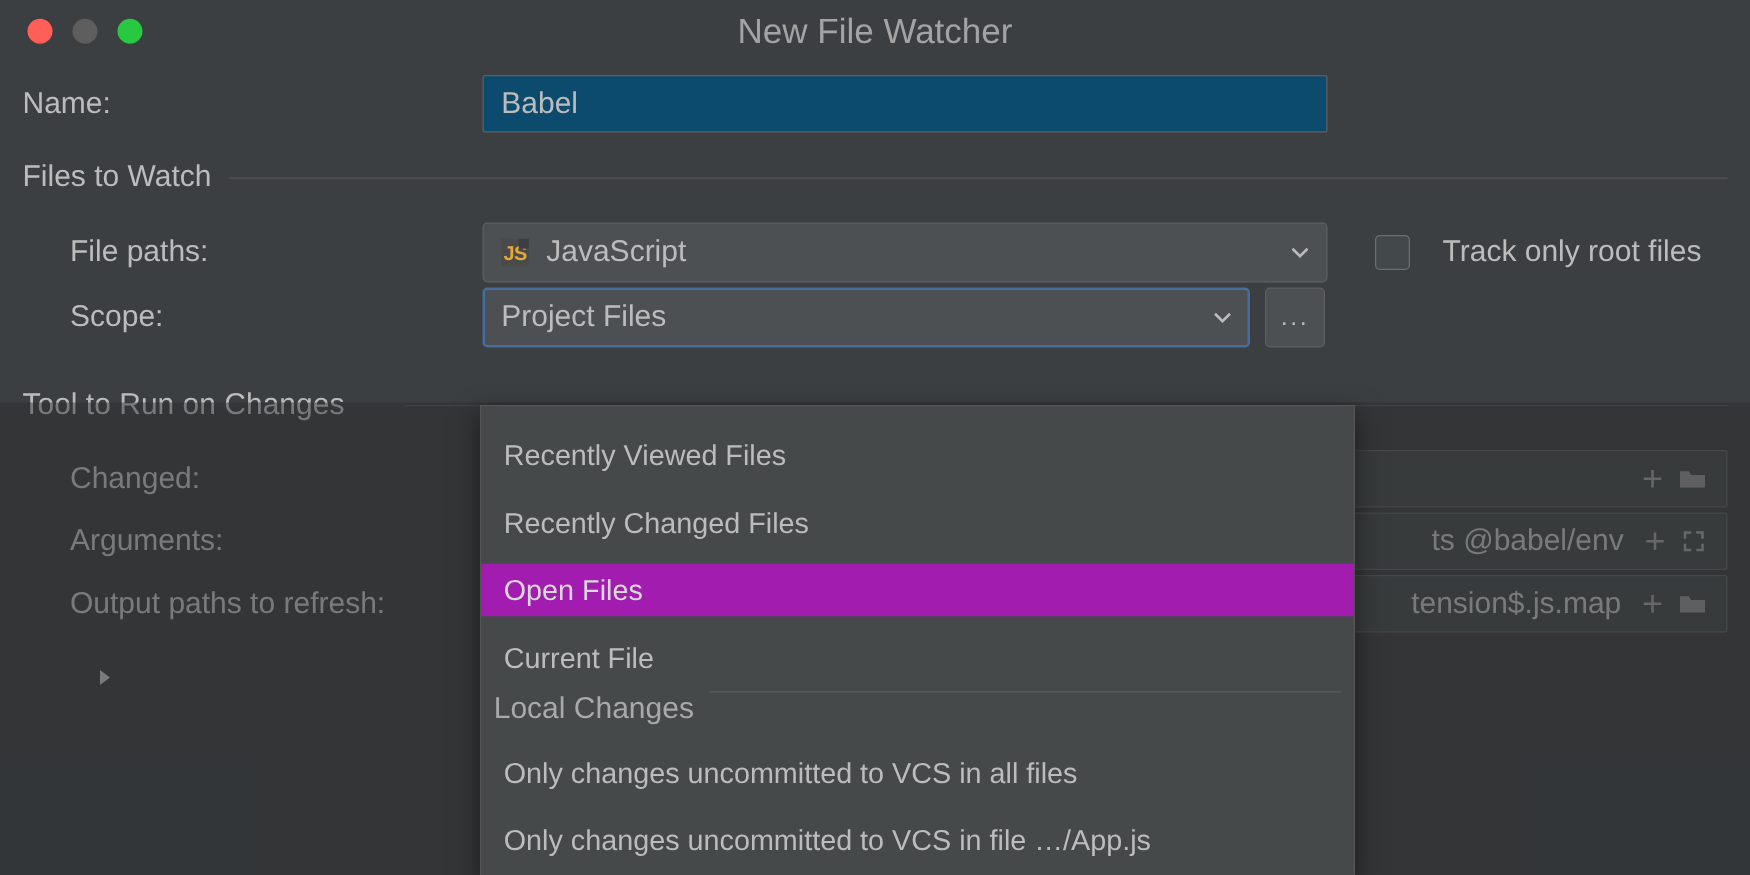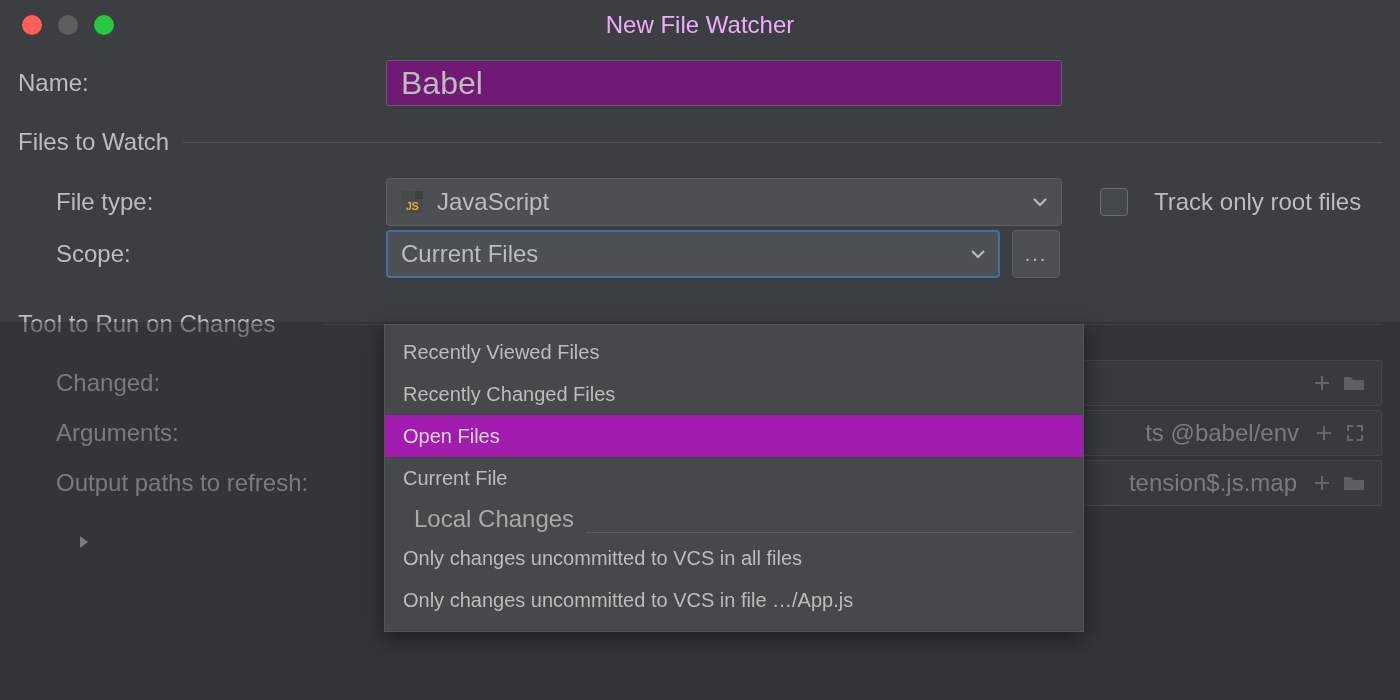--- a/index.html
+++ b/index.html
@@ -26,22 +26,22 @@
     align-items: center;
   }
   .tl { width: 20px; height: 20px; border-radius: 50%; }
   .tl-red { background: #ff5f57; }
   .tl-yellow { background: #5e5e5e; }
   .tl-green { background: #28c840; }
   .title {
     position: absolute;
     left: 0; right: 0;
     text-align: center;
-    color: #f0abfc;
-    font-size: 24px;
+    color: #a3a3a3;
+    font-size: 28px;
     pointer-events: none;
   }
   .content { padding: 10px 18px 0 18px; }
   .row {
     display: flex;
     align-items: center;
     margin-bottom: 4px;
   }
   .label-col {
     width: 368px;
@@ -55,26 +55,26 @@
     color: #bcbcbc;
     margin: 22px 0 22px 0;
   }
   .section-header .hline {
     flex: 1;
     height: 1px;
     background: #555;
     margin-left: 14px;
   }
   .text-input {
-    background: #701a75;
+    background: #0c4a6e;
     border: 1px solid #5e6060;
     color: #bcbcbc;
     height: 46px;
     padding: 0 14px;
-    font-size: 32px;
+    font-size: 24px;
     width: 676px;
     border-radius: 2px;
   }
   .dropdown {
     background: #4c5052;
     border: 1px solid #5e6060;
     height: 48px;
     display: flex;
     align-items: center;
     padding: 0 14px;
@@ -100,21 +100,21 @@
     position: relative;
   }
   .js-icon::before {
     content: "";
     position: absolute;
     top: 0; right: 0;
     width: 8px; height: 8px;
     background: #3c3f41;
   }
   .js-icon span {
-    font-size: 11px;
+    font-size: 16px;
     font-weight: bold;
     color: #e2a83b;
     letter-spacing: -0.5px;
     line-height: 1;
     padding-bottom: 1px;
   }
   .filetype-dd { width: 676px; }
   .scope-dd { width: 614px; }
   .ellipsis-btn {
     width: 48px; height: 48px;
@@ -163,33 +163,33 @@
     width: 700px;
     background: #45494a;
     box-shadow: 0 6px 20px rgba(0,0,0,0.5);
     border: 1px solid #555;
     z-index: 100;
     padding: 6px 0 10px 0;
   }
   .popup-item {
     padding: 4px 18px;
     color: #bcbcbc;
-    font-size: 20px;
+    font-size: 23px;
     line-height: 34px;
+    margin-top: 12px;
   }
   .popup-item.selected {
     background: #a21caf;
     color: #d8d8d8;
   }
   .popup-group {
     display: flex;
-    align-items: flex-end;
+    align-items: flex-start;
     padding: 6px 10px 4px 10px;
     color: #a9a9a9;
-    margin-left: 19px;
   }
   .popup-group .gline {
     flex: 1;
     height: 1px;
     background: #5c5c5c;
     margin-left: 12px;
   }
   .dim-overlay {
     position: absolute;
     left: 0; right: 0; top: 322px; bottom: 0;
@@ -218,21 +218,21 @@
       <input class="text-input" value="Babel" style="">
     </div>
   </div>
 
   <div class="section-header">
     <span>Files to Watch</span>
     <div class="hline"></div>
   </div>
 
   <div class="row">
-    <div class="label-col indent">File type:</div>
+    <div class="label-col indent">File paths:</div>
     <div class="field-col">
       <div class="dropdown filetype-dd">
         <span class="js-icon">
             <span>JS</span>
           </span>
         <span>JavaScript</span>
         <span class="caret">
           <svg width="14" height="10" viewBox="0 0 14 10">
               <path d="M1 2 L7 8 L13 2" stroke="#bcbcbc" stroke-width="2" fill="none"></path>
             </svg>
@@ -240,21 +240,21 @@
       </div>
       <div class="checkbox"></div>
       <span>Track only root files</span>
     </div>
   </div>
 
   <div class="row">
     <div class="label-col indent">Scope:</div>
     <div class="field-col">
       <div class="dropdown scope-dd focused">
-        <span>Current Files</span>
+        <span>Project Files</span>
         <span class="caret">
           <svg width="14" height="10" viewBox="0 0 14 10">
               <path d="M1 2 L7 8 L13 2" stroke="#bcbcbc" stroke-width="2" fill="none"></path>
             </svg>
         </span>
       </div>
       <div class="ellipsis-btn">
         <span>...</span>
       </div>
     </div>

